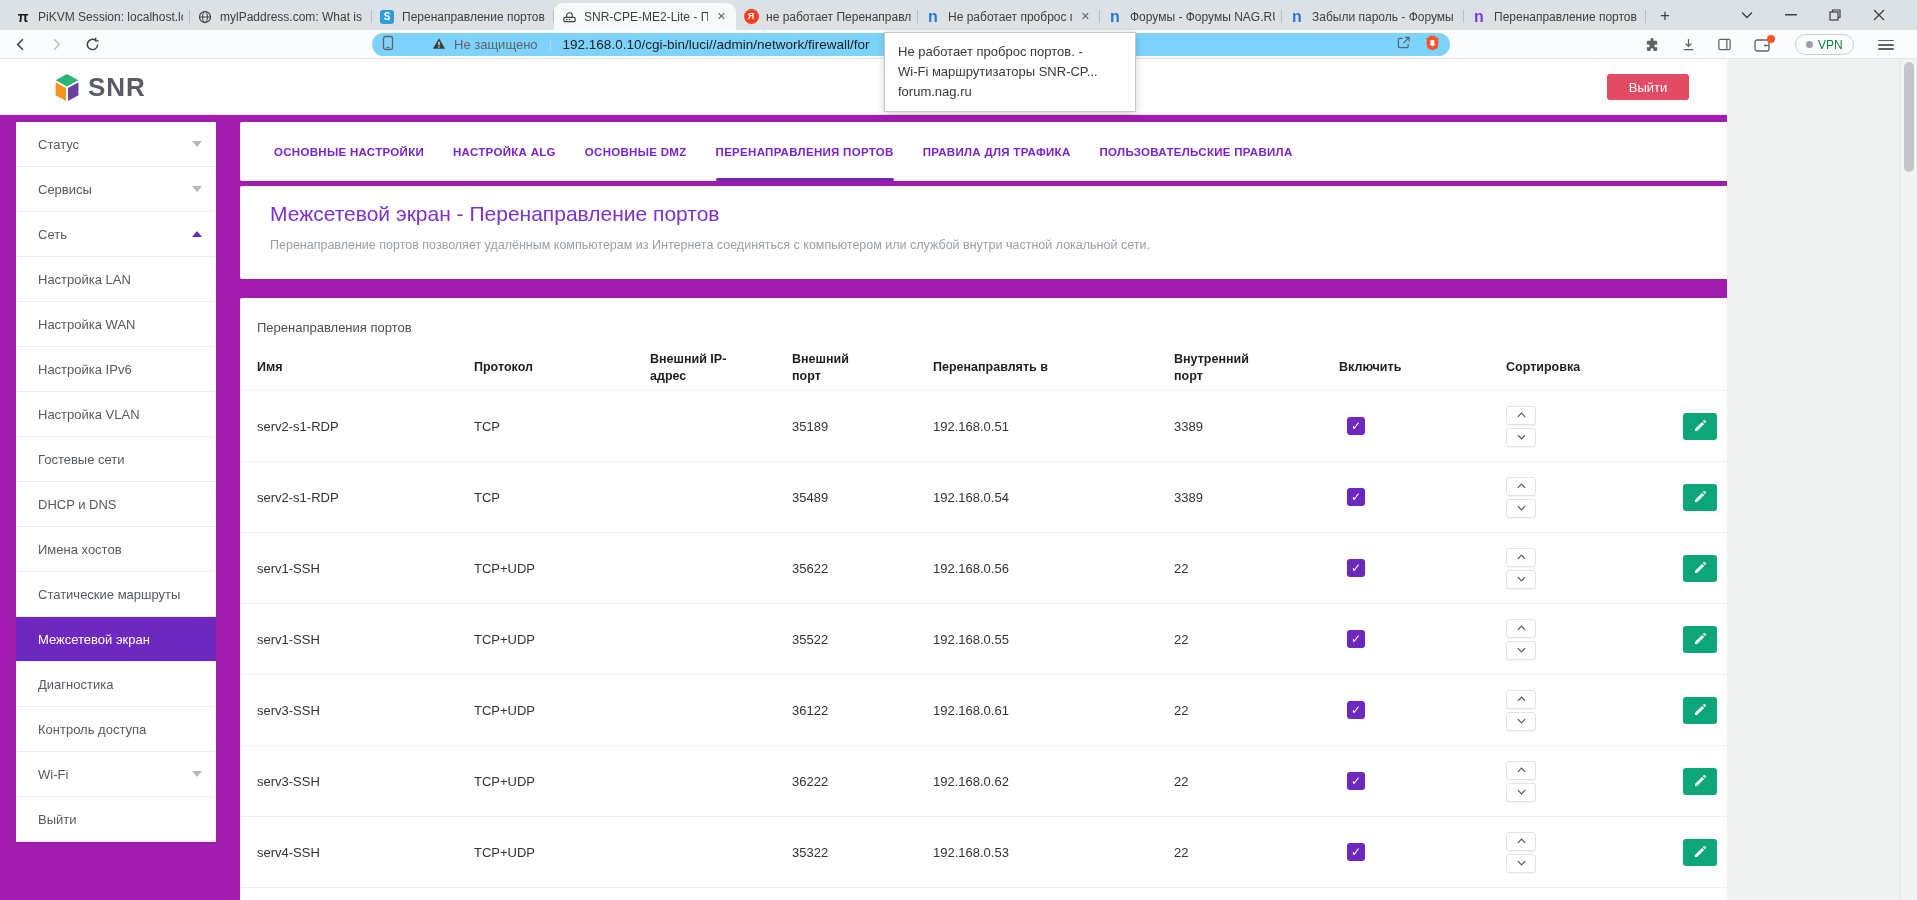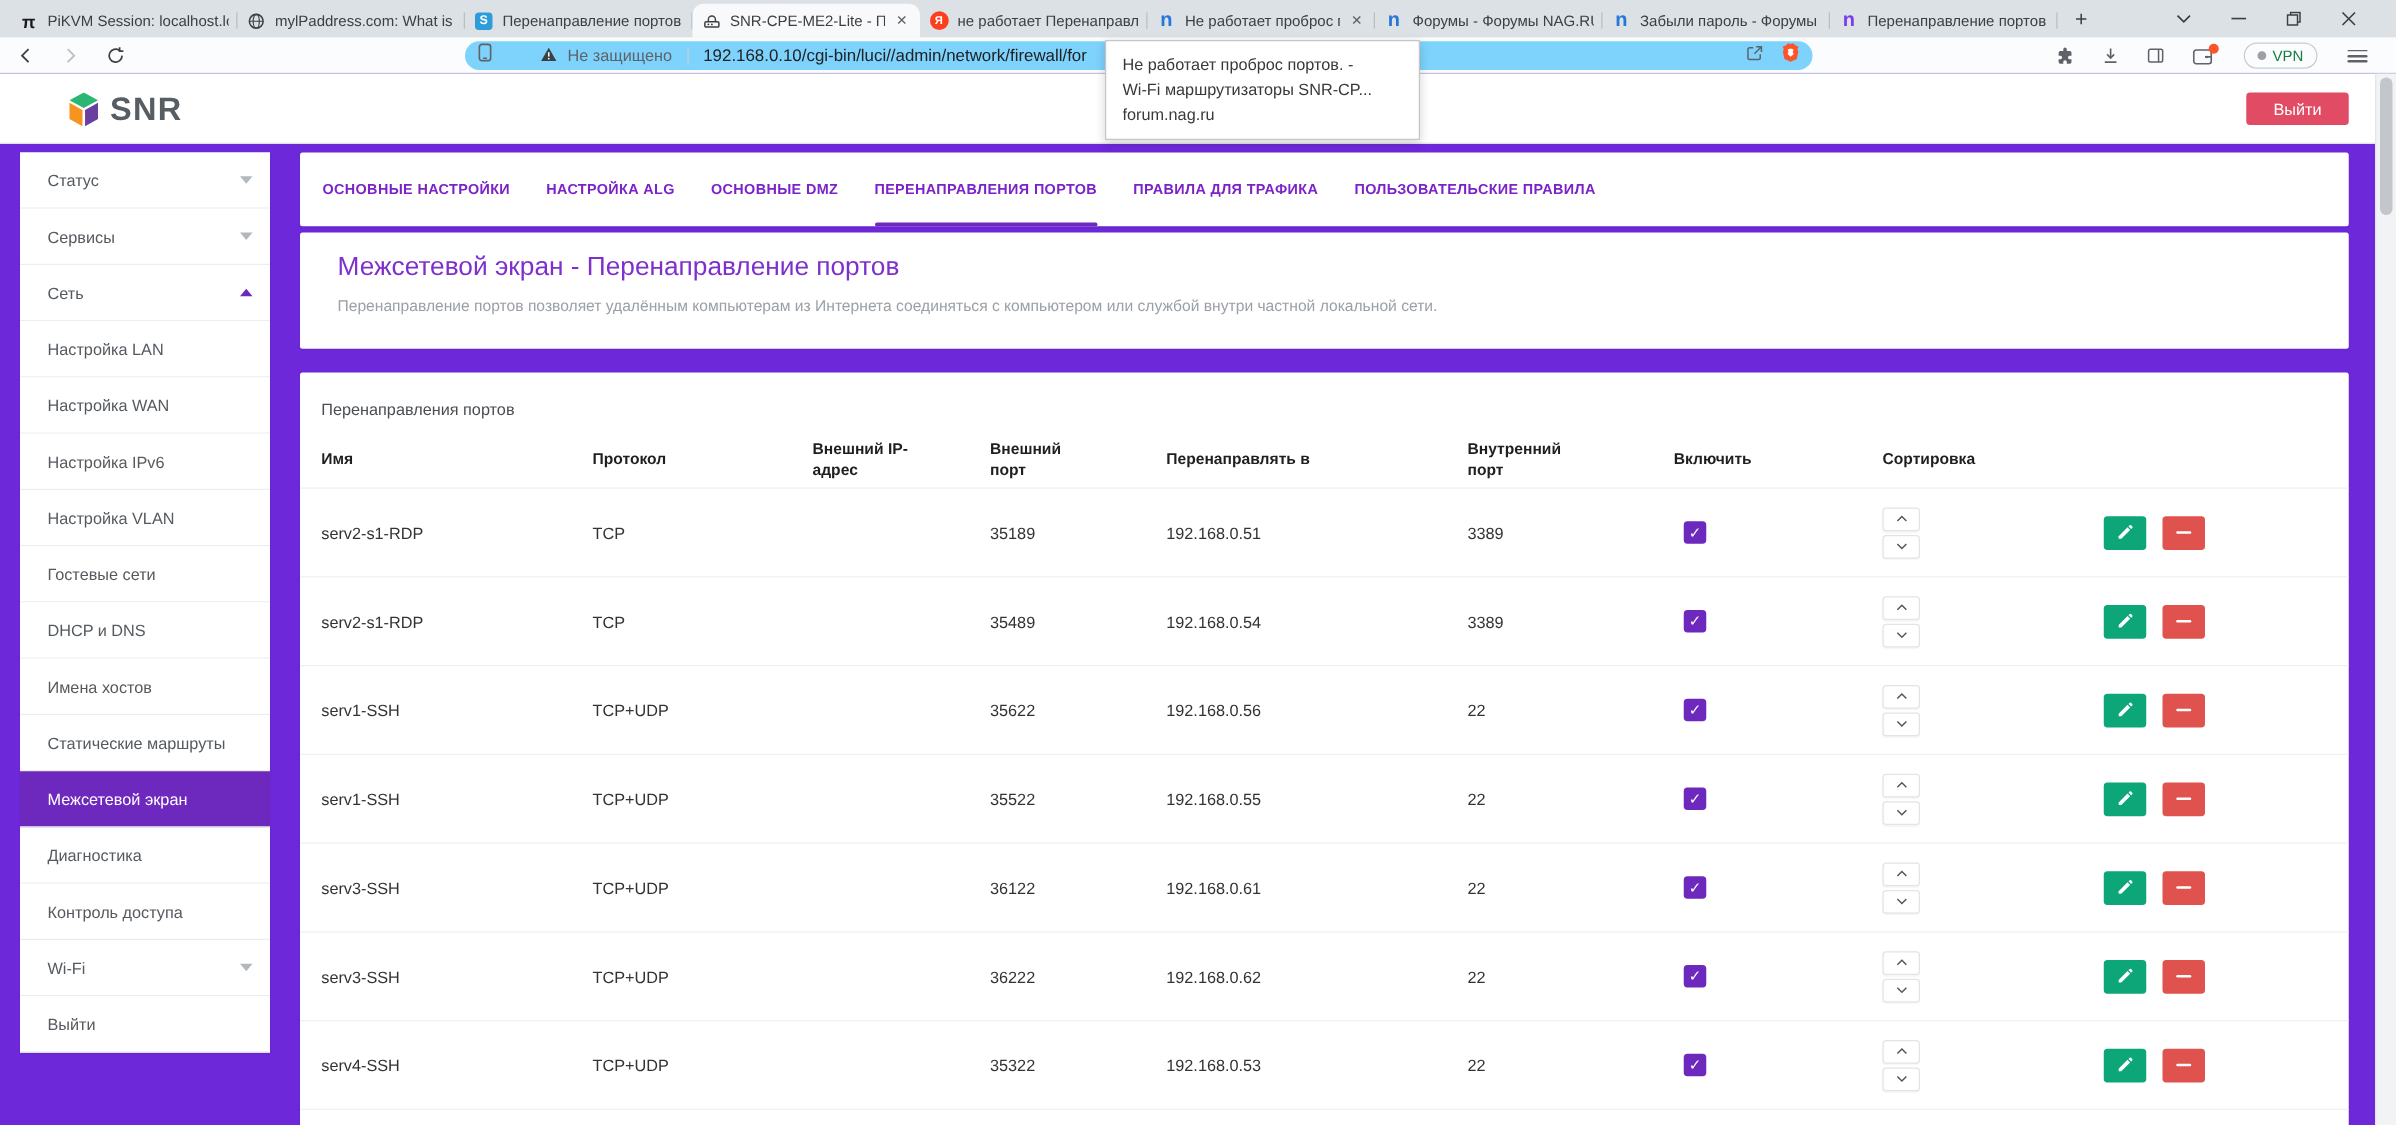--- a/index.html
+++ b/index.html
@@ -42,38 +42,38 @@
   .vpn-pill{position:absolute;left:1795px;top:4px;height:21px;border:1px solid #c9cdd1;border-radius:11px;
             display:flex;align-items:center;gap:5px;padding:0 10px;font-size:12px;color:#15803d;}
   .vpn-dot{width:7px;height:7px;border-radius:50%;background:#9aa0a6;}
   .hamburger{position:absolute;left:1878px;top:7px;width:16px;}
   .hamburger div{height:1.7px;background:#5f6368;margin:2.6px 0;border-radius:1px;}
   
   .tab-tooltip{position:absolute;left:884px;top:32px;width:252px;background:#fff;border:1px solid #c6c6c6;
                box-shadow:0 2px 8px rgba(0,0,0,.18);padding:9px 13px;z-index:60;}
   .tab-tooltip div{font-size:13px;line-height:20px;color:#37393b;white-space:nowrap;overflow:hidden;}
   
-  .viewport{position:absolute;top:59px;left:0;width:1917px;height:841px;background:#6d28d9;overflow:hidden;}
+  .viewport{position:absolute;top:59px;left:0;width:1727px;height:841px;background:#a21caf;overflow:hidden;}
   .site-header{position:absolute;top:0;left:0;width:100%;height:56px;background:#fff;border-bottom:1px solid #e7eae8;}
   .logo{position:absolute;left:54px;top:13px;display:flex;align-items:center;gap:8px;}
   .brand{font-size:26px;font-weight:bold;color:#565d63;letter-spacing:1px;}
   .logout-btn{position:absolute;right:38px;top:15px;width:82px;height:26px;background:#e14b63;color:#fff;
               border:none;border-radius:3px;font-size:13px;font-family:inherit;}
   
   .sidebar{position:absolute;left:16px;top:63px;width:200px;background:#fff;box-shadow:0 1px 2px rgba(0,0,0,.06);}
   .side-item{height:45px;display:flex;align-items:center;padding:0 14px 0 22px;border-bottom:1px solid #eceeee;
              font-size:13px;color:#555a5f;position:relative;background:#fff;}
   .side-item .side-label{flex:1;}
   .side-item.active{background:#6d28bd;color:#fff;}
   .tri-down{width:0;height:0;border-left:5px solid transparent;border-right:5px solid transparent;border-top:6px solid #b3b8bd;}
   .tri-up{width:0;height:0;border-left:5px solid transparent;border-right:5px solid transparent;border-bottom:6px solid #6d28bd;}
   
   .main{position:absolute;left:240px;top:0;width:1639px;}
   .card{background:#fff;box-shadow:0 1px 2px rgba(0,0,0,.06);border-radius:2px;}
-  .nav-card{position:absolute;top:63px;width:1639px;height:59px;display:flex;align-items:stretch;padding-left:18px;}
+  .nav-card{position:absolute;top:63px;width:1639px;height:59px;display:flex;align-items:stretch;padding-left:34px;}
   .nav-tab{display:flex;align-items:center;margin-right:29px;font-size:11.5px;font-weight:bold;letter-spacing:.3px;
            color:#7b22c9;position:relative;white-space:nowrap;}
   .nav-tab.active::after{content:'';position:absolute;left:0;right:0;bottom:0;height:3px;background:#6d28bd;border-radius:2px;}
   .title-card{position:absolute;top:127px;width:1639px;height:93px;padding:16px 30px;}
   .page-title{font-size:21px;color:#7e30cc;margin:0 0 12px 0;font-weight:normal;}
   .page-subtitle{font-size:12.5px;color:#9aa0a6;margin:0;}
   .table-card{position:absolute;top:239px;width:1639px;height:615px;padding-top:22px;}
   .section-title{font-size:13px;color:#4a4e52;padding-left:17px;margin-bottom:10px;}
   .trow{display:grid;grid-template-columns:217px 176px 142px 141px 241px 165px 167px 140px 1fr;
         align-items:center;padding-left:17px;}

